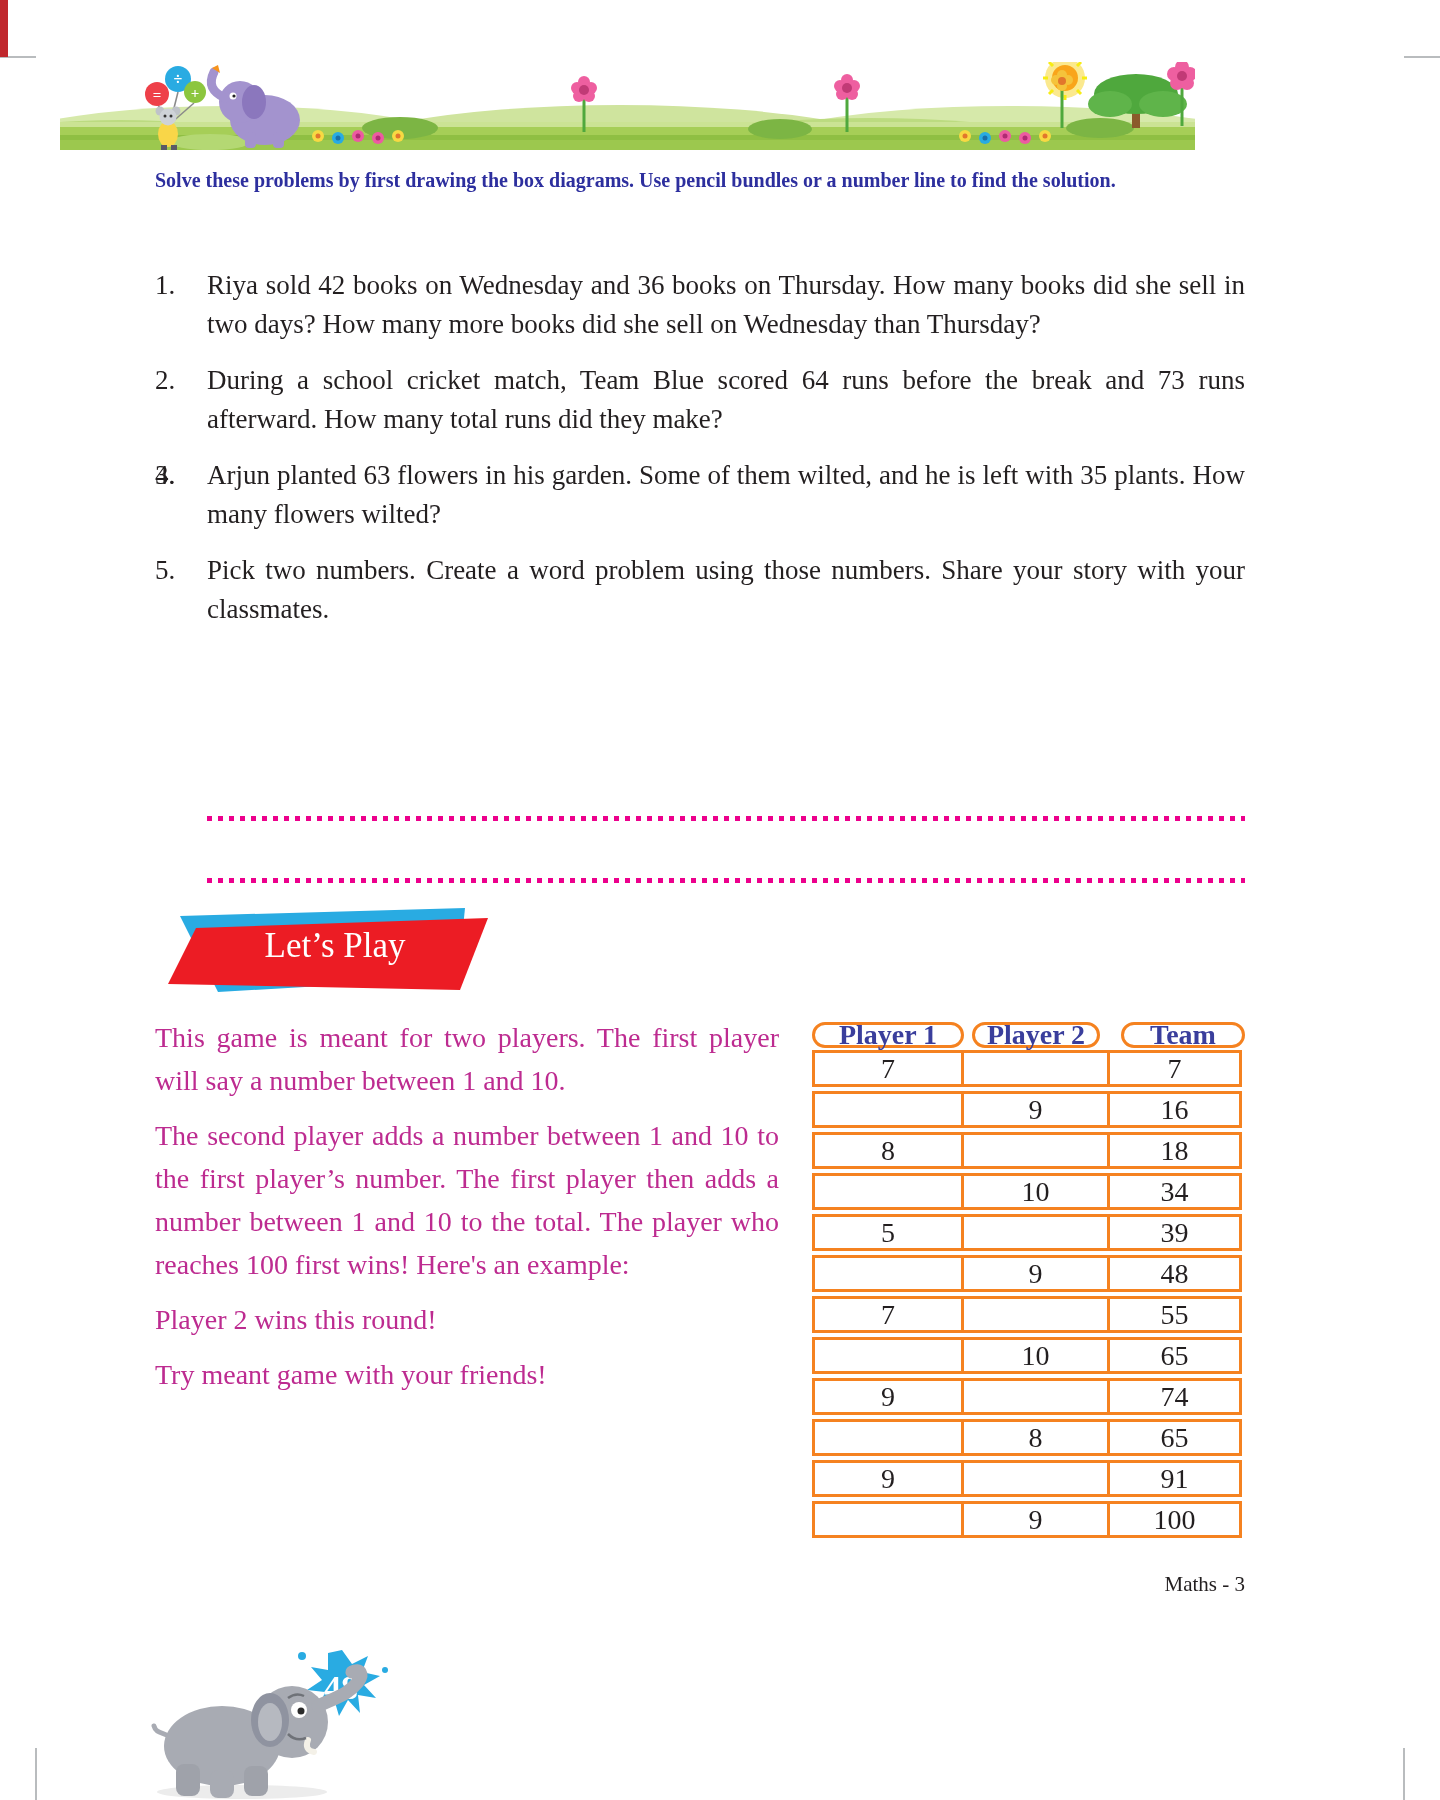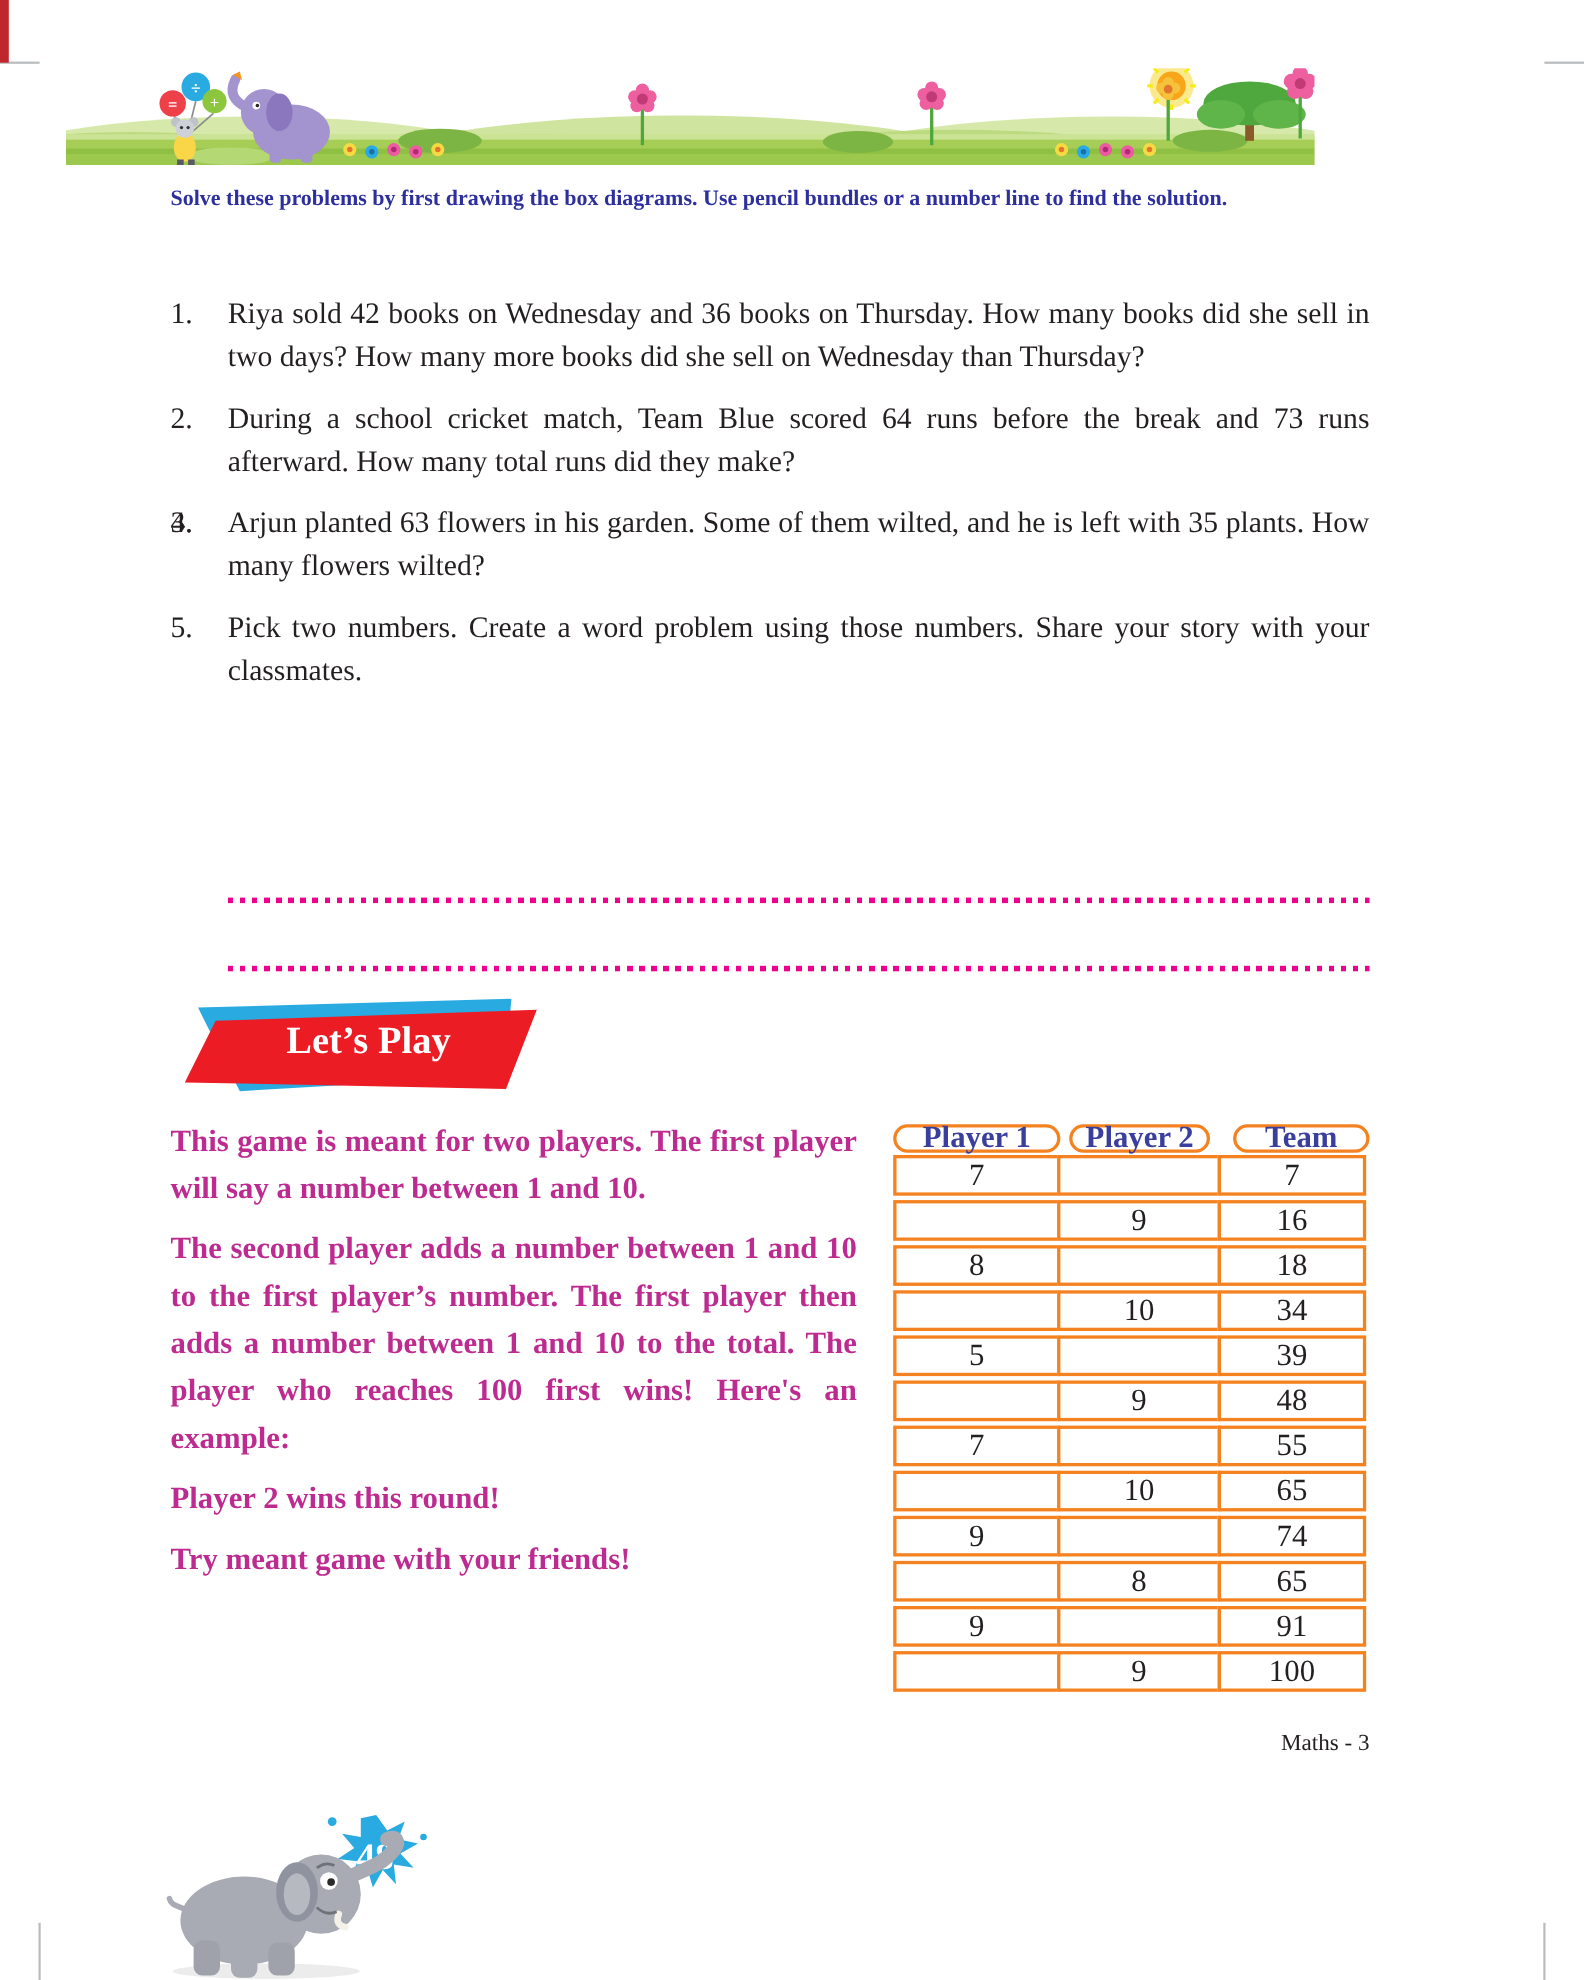--- a/index.html
+++ b/index.html
@@ -24,24 +24,24 @@
            font-size:27px;line-height:39px;color:#231f20;text-align:justify;}
   .p-num{position:absolute;left:0;top:0;}
 
   .answer-line{position:absolute;left:207px;width:1038px;height:5px;
     background-image:repeating-linear-gradient(90deg,#ec008c 0 5px,transparent 5px 11px);}
   .answer-1{top:816px;} .answer-2{top:878px;}
 
   .ribbon{position:absolute;left:160px;top:898px;width:340px;height:104px;}
   .ribbon svg{position:absolute;left:0;top:0;}
   .ribbon-label{position:absolute;left:30px;top:28px;width:290px;text-align:center;
-    color:#ffffff;font-size:35px;font-weight:bold;}
+    color:#ffffff;font-size:35px;font-weight:normal;}
 
   .game-text{position:absolute;left:155px;top:1016px;width:624px;
-    color:#bd2b90;font-weight:bold;font-size:28px;line-height:43px;text-align:justify;}
+    color:#bd2b90;font-weight:normal;font-size:28px;line-height:43px;text-align:justify;}
   .game-text p{margin:0 0 12px 0;}
 
   .game-table{position:absolute;left:812px;top:1002px;width:436px;}
   .pill-row{display:flex;height:46px;margin-bottom:2px;}
   .pill{box-sizing:border-box;border:3px solid #f58220;border-radius:23px;background:#fff;
         display:flex;align-items:center;justify-content:center;
         color:#3a3e9c;font-size:28px;font-weight:bold;margin-top:20px;}
   .pill.c0{width:152px;}
   .pill.c1{width:128px;margin-left:8px;}
   .pill.c2{width:124px;margin-left:21px;}

